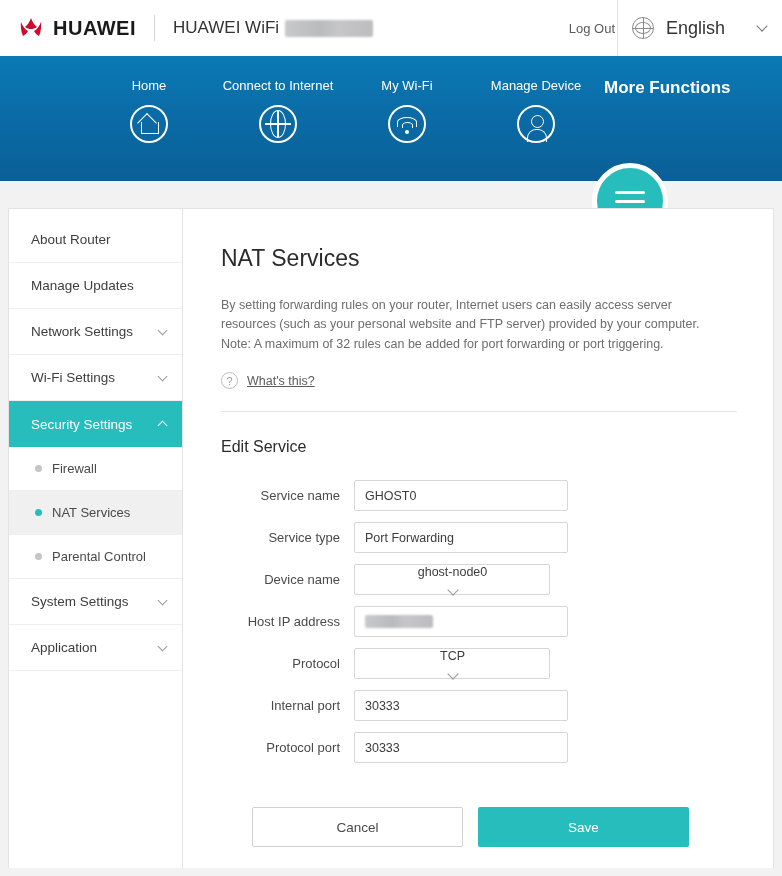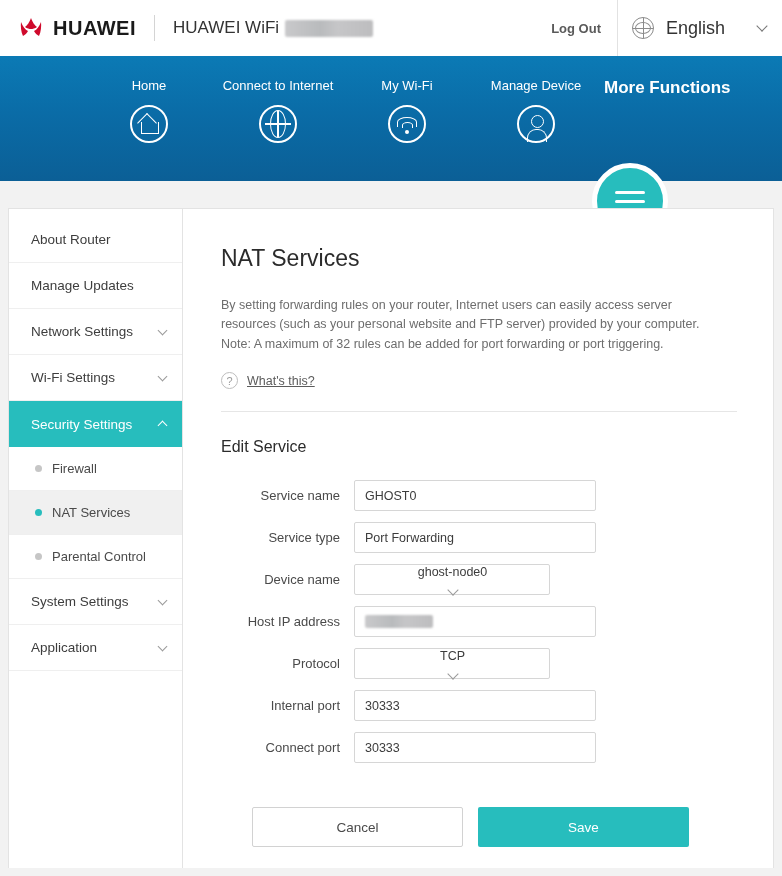--- a/index.html
+++ b/index.html
@@ -49,22 +49,21 @@
   }
   .blur-name { width: 88px; height: 17px; }
   .topbar-right {
     position: absolute;
     right: 0; top: 0; height: 56px;
     display: flex; align-items: center; gap: 0;
   }
   .logout {
     font-size: 13px;
     color: #5a5a5a;
-    margin-right: 16px;
-    font-weight: bold;
+    margin-right: 2px;
   }
   .lang-box {
     display: flex; align-items: center;
     border-left: 1px solid #e2e2e2;
     height: 56px;
     padding: 0 16px 0 14px;
     gap: 12px;
     min-width: 165px;
   }
   .globe {
@@ -290,21 +289,21 @@
     margin-bottom: 11px;
   }
   .form-label {
     width: 133px;
     text-align: right;
     padding-right: 14px;
     font-size: 13px;
     color: #4a4a4a;
   }
   .field {
-    width: 242px;
+    width: 214px;
     height: 31px;
     border: 1px solid #d6d6d6;
     border-radius: 2px;
     font-size: 12.5px;
     color: #3c3c3c;
     display: flex; align-items: center;
     padding: 0 10px;
     background: #fff;
   }
   .field.wide { width: 196px; flex-direction: column; }
@@ -483,21 +482,21 @@
         <div class="field wide select">
           <span>TCP</span>
           <span class="chev-sm"></span>
         </div>
       </div>
       <div class="form-row">
         <div class="form-label">Internal port</div>
         <div class="field">30333</div>
       </div>
       <div class="form-row">
-        <div class="form-label">Connect port</div>
+        <div class="form-label">Protocol port</div>
         <div class="field">30333</div>
       </div>
 
       <div class="btn-row">
         <div class="btn cancel">Cancel</div>
         <div class="btn save">Save</div>
       </div>
     </div>
 
   </div>

